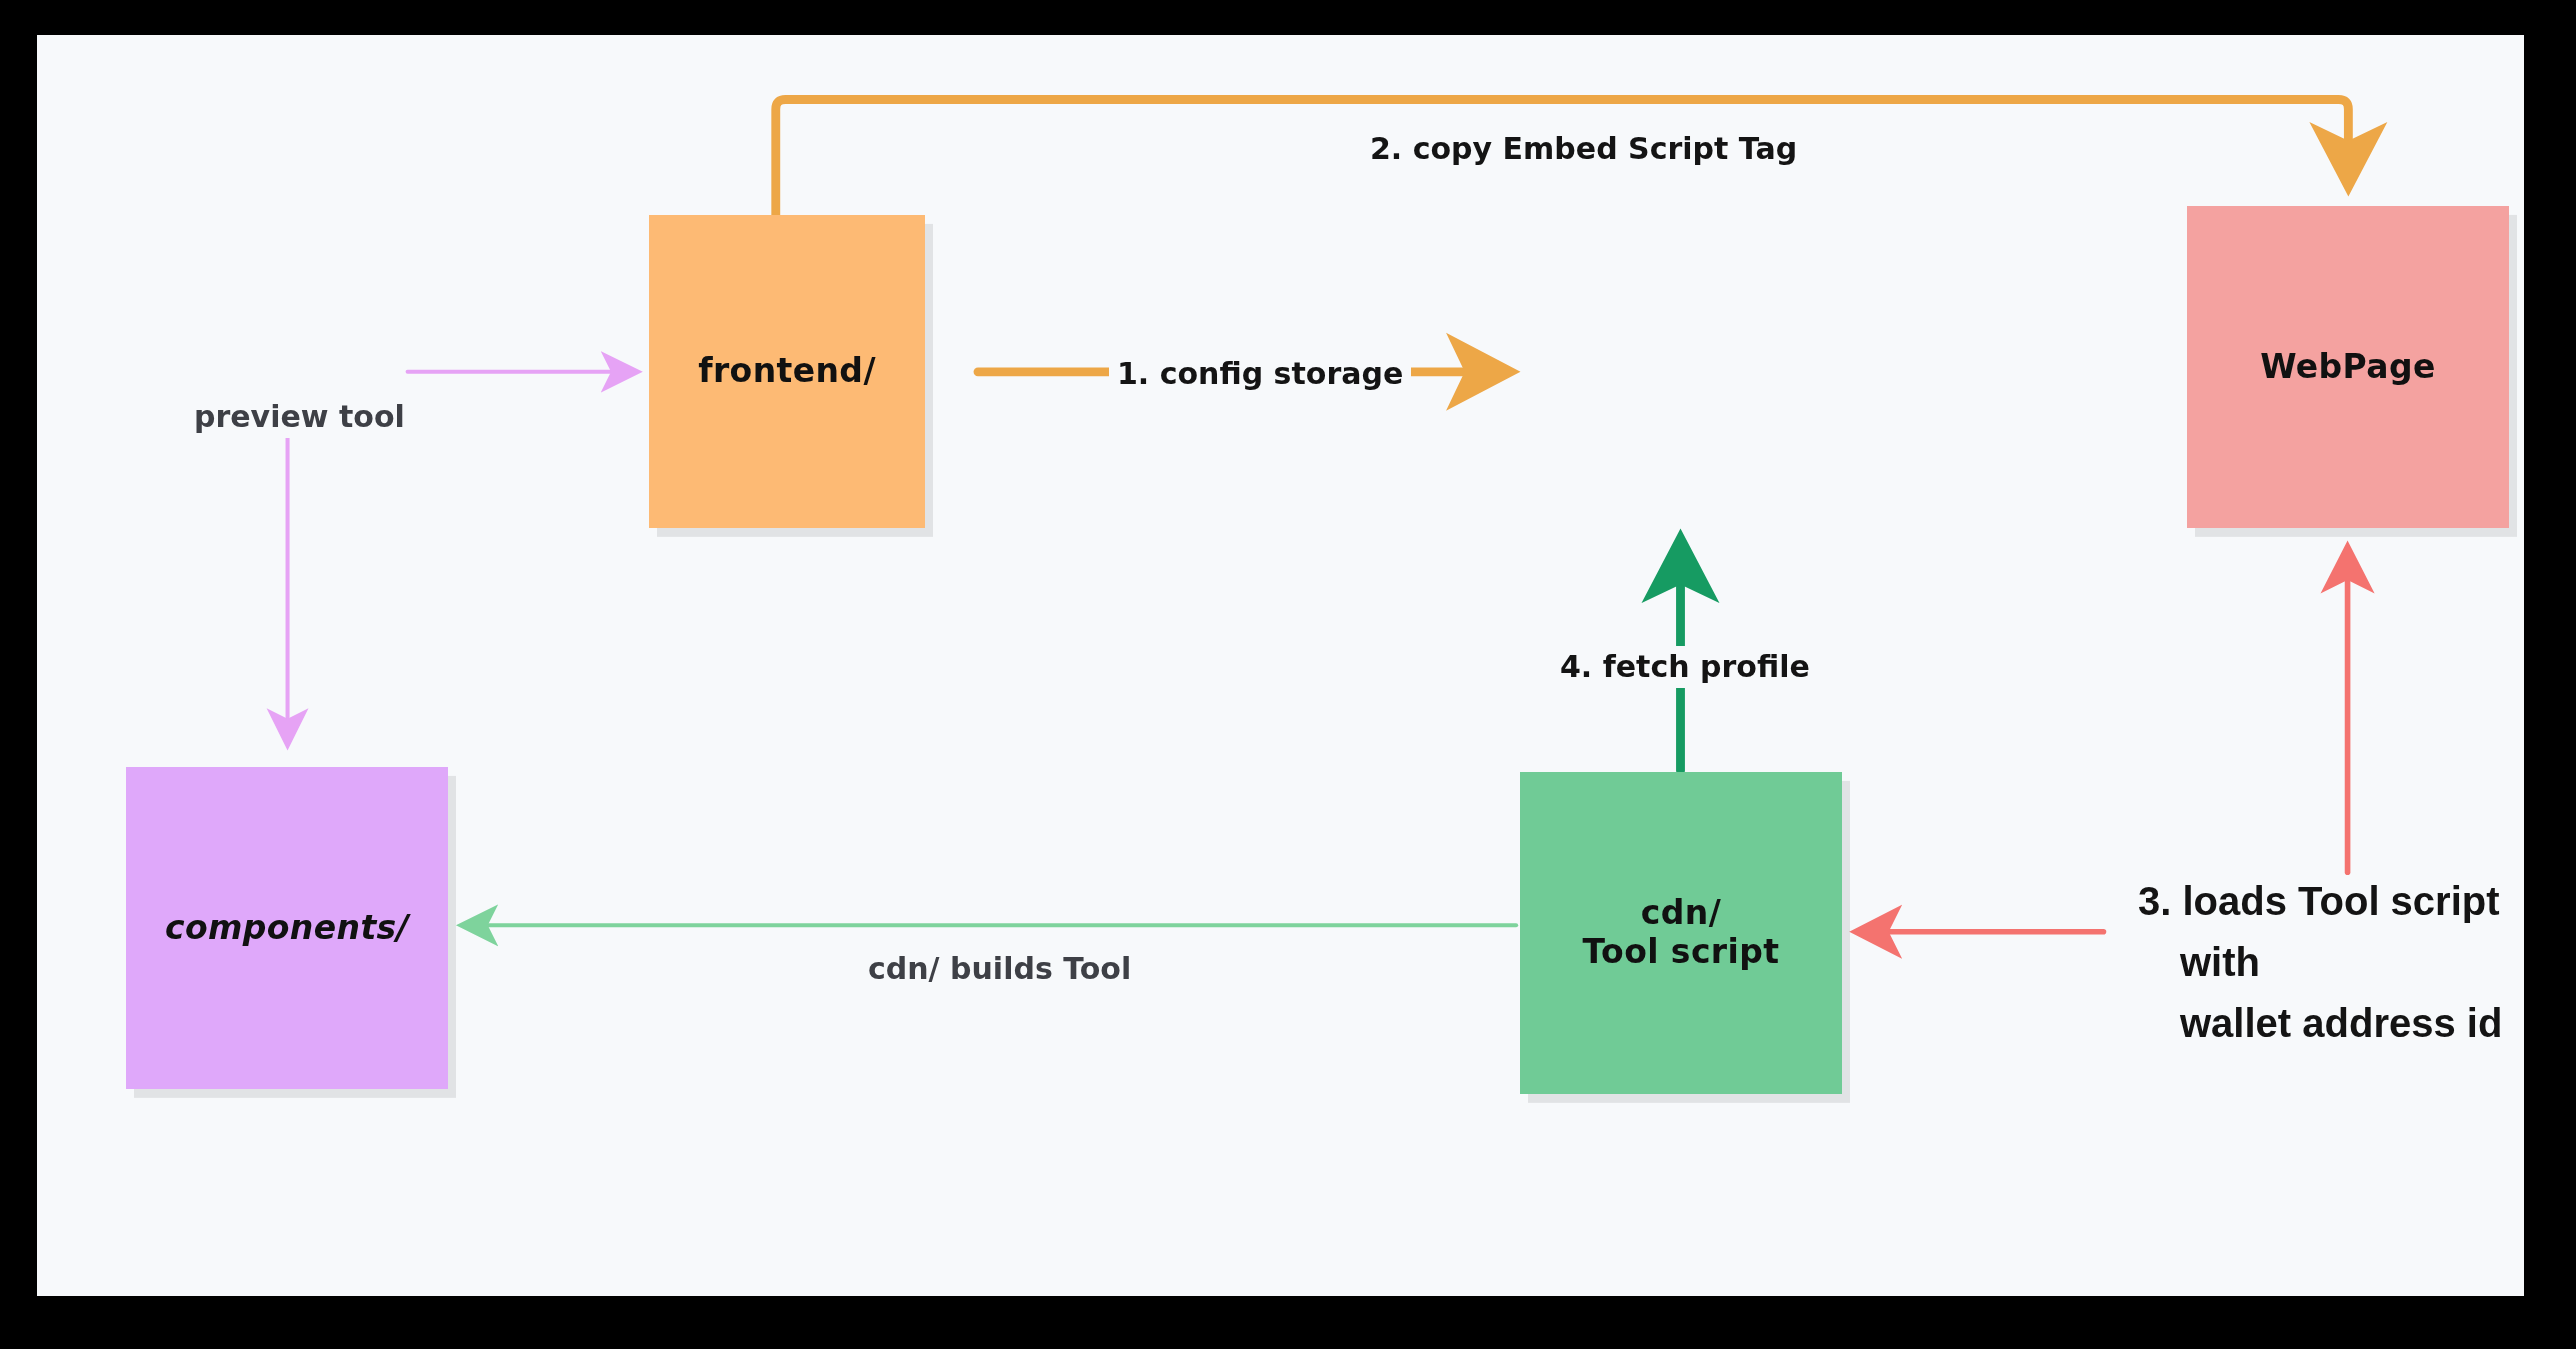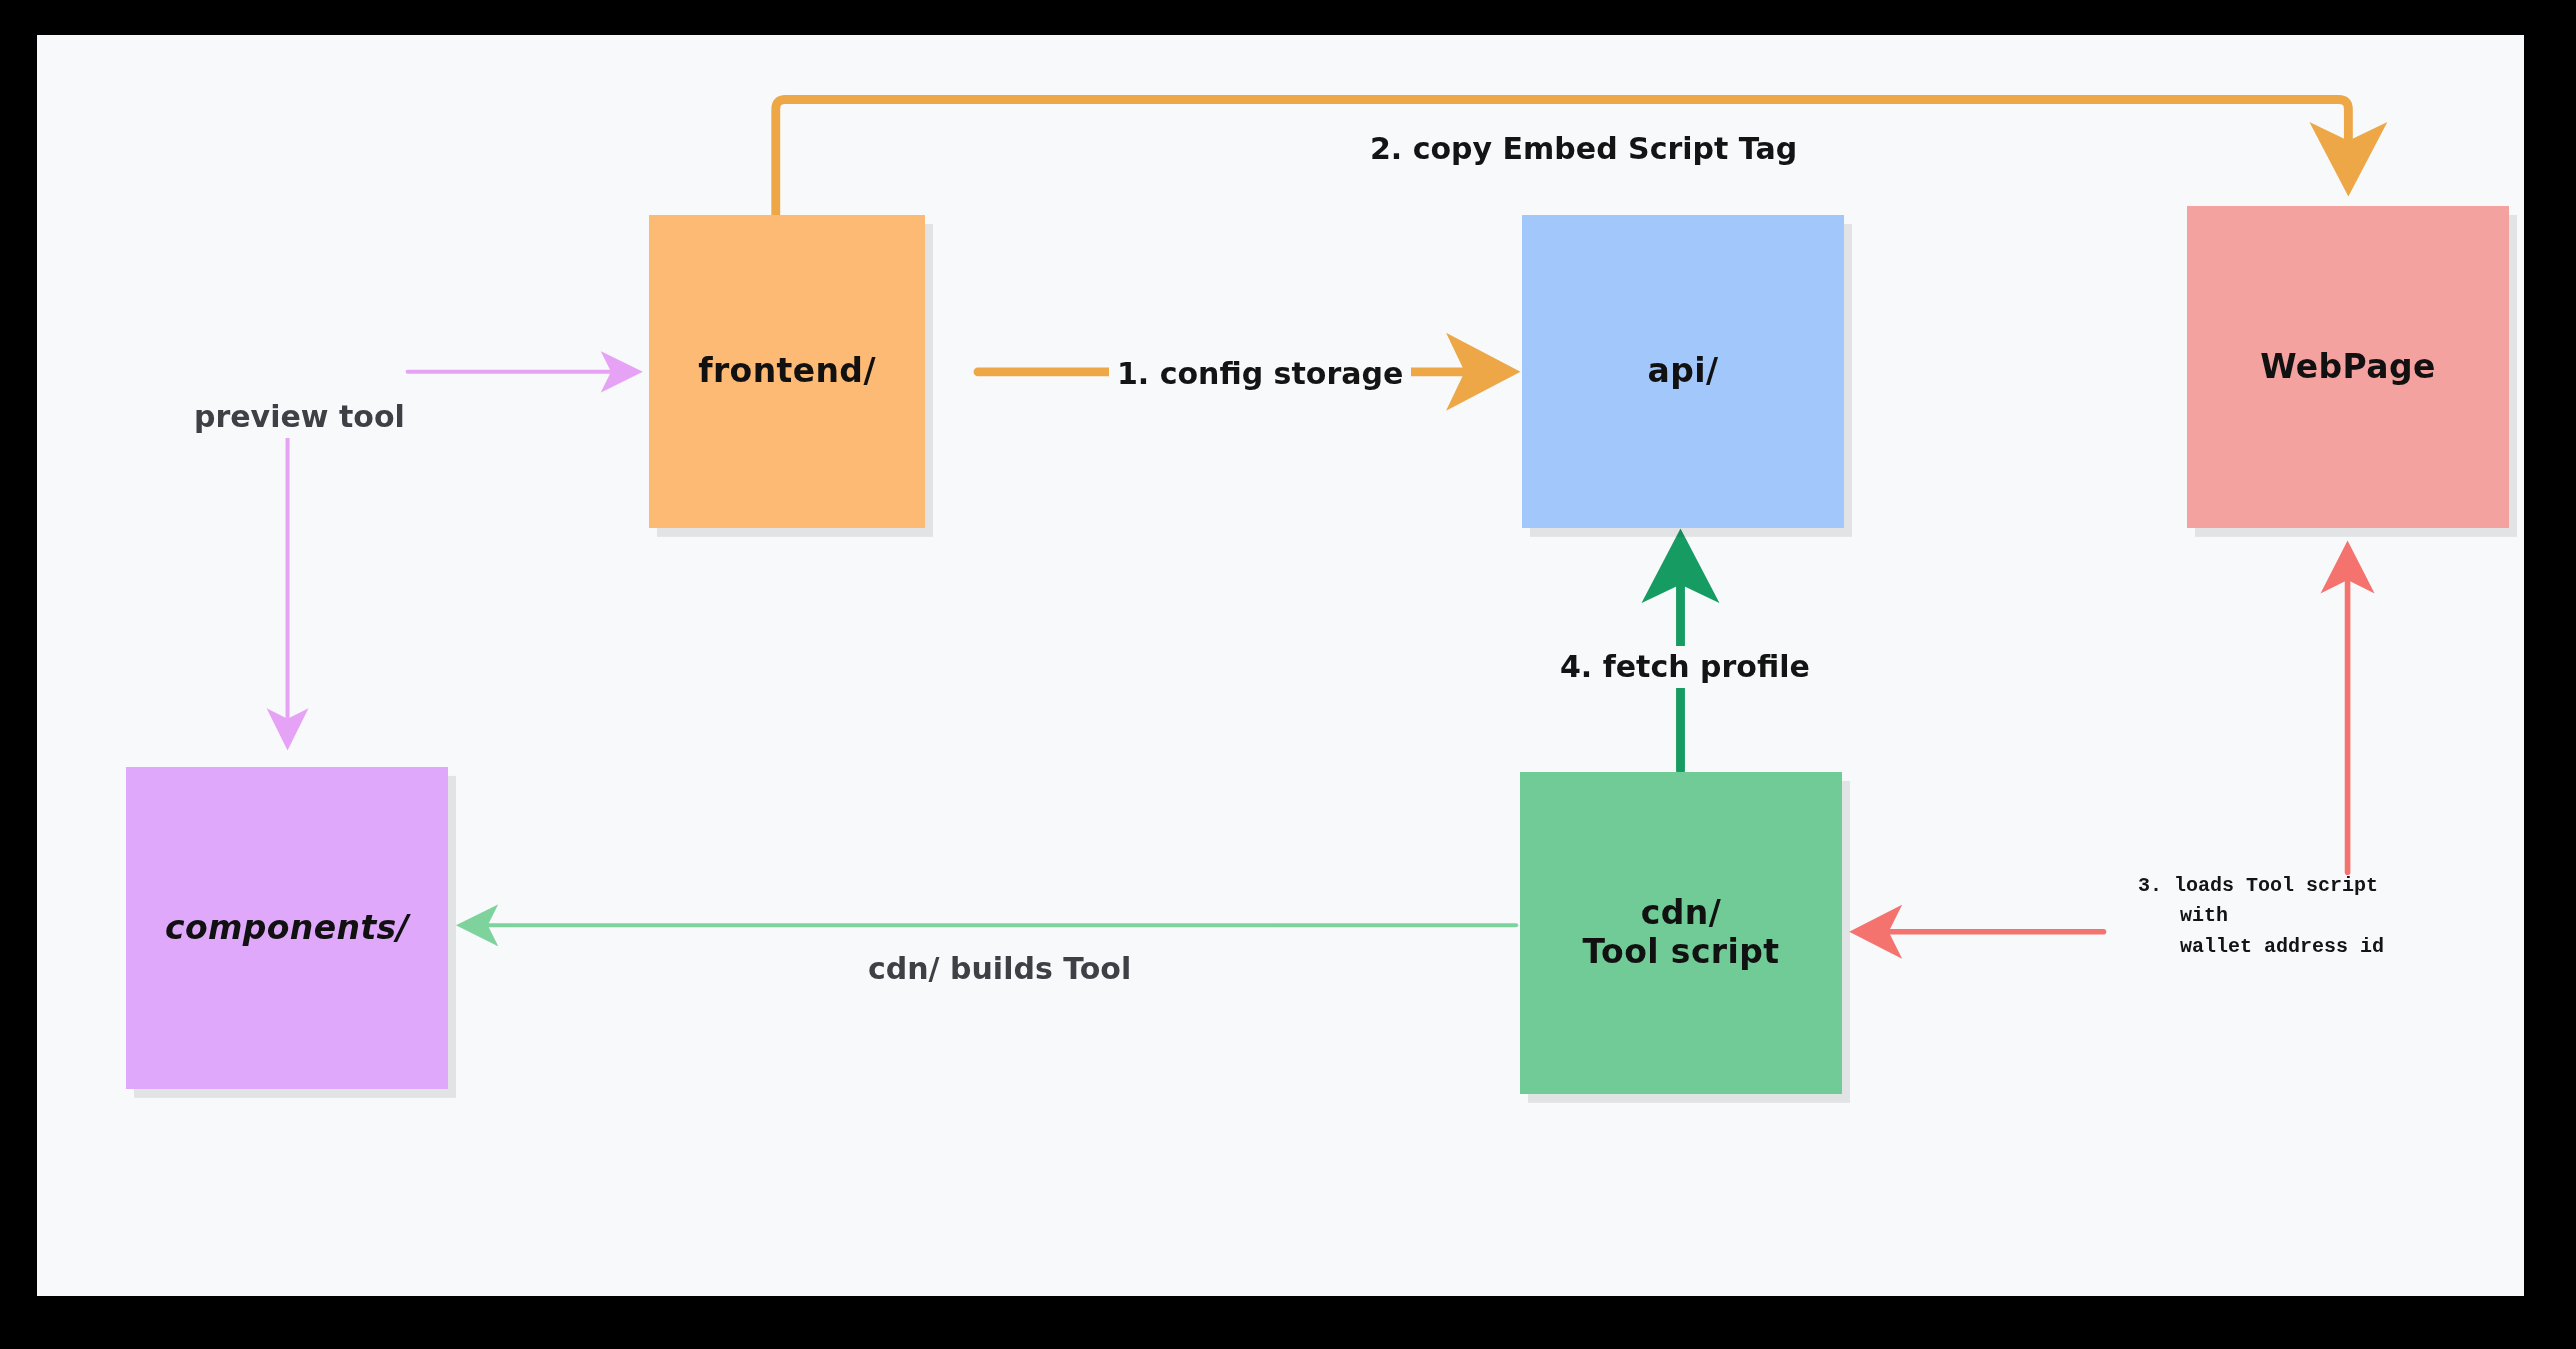--- a/index.html
+++ b/index.html
@@ -71,23 +71,23 @@
 
   #lbl-copy-embed   { left: 1325px; top: 93px;  }
   #lbl-config       { left: 1072px; top: 318px;  }
   #lbl-preview      { left: 149px;  top: 319px;  }
   #lbl-fetch        { left: 1515px; top: 591px; margin-top: 20px;  }
   #lbl-cdn-builds   { left: 823px; top: 871px; }
 
   #lbl-loads {
     position: absolute;
     left: 2101px; top: 836px;
-    font-family: Liberation Mono, monospace;
-    font-weight: 700;
-    font-size: 20px;
+    font-family: Liberation Sans, sans-serif;
+    font-weight: 700;
+    font-size: 40px;
     line-height: 1.52;
     color: #141414;
     z-index: 6;
   }
   #lbl-loads .ind { padding-left: 42px; display: block; }
 
   #lbl-render {
     position: absolute;
     left: 1481px; top: 1092px;
     font-family: "DejaVu Sans", sans-serif;
@@ -163,23 +163,20 @@
 
       <g>
         <path d="M 2565,1113 L 2262,1113" fill="none" stroke="#f4736f" stroke-width="7" stroke-linecap="round" marker-end="url(#ah-red)"></path>
       </g>
     </svg>
 
     <div class="node" id="node-frontend">
       <span>frontend/</span>
     </div>
 
-    <div class="node" id="node-api">
-      <span>api/</span>
-    </div>
 
     <div class="node" id="node-webpage">
       <span>WebPage</span>
     </div>
 
     <div class="node" id="node-components">
       <span>components/</span>
     </div>
 
     <div class="node" id="node-cdn">

